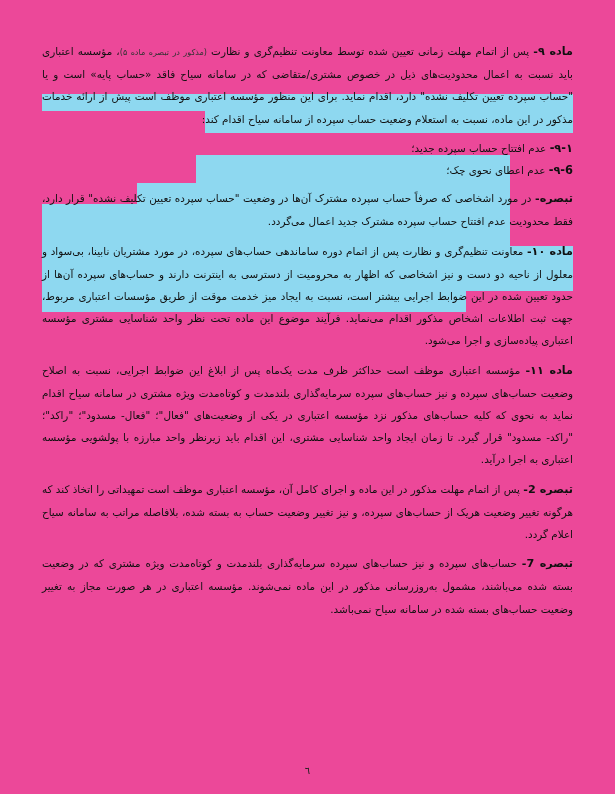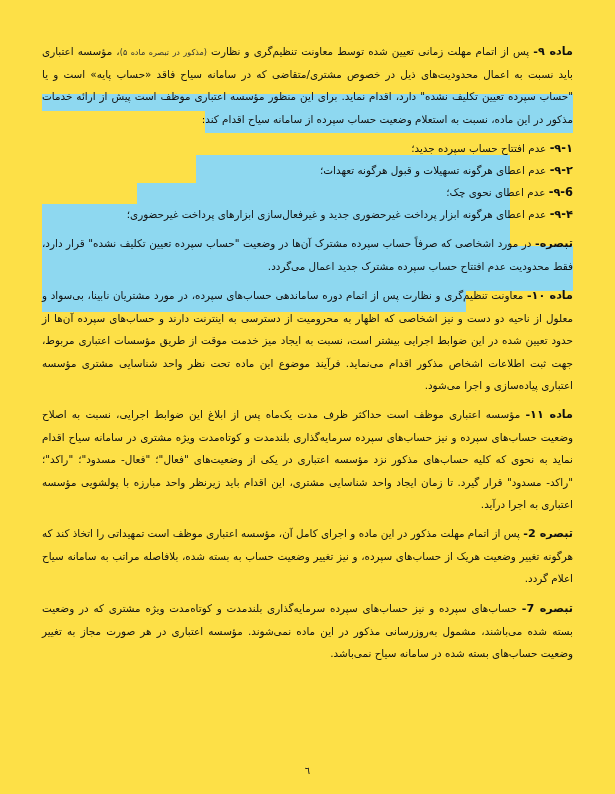--- a/index.html
+++ b/index.html
@@ -11,21 +11,21 @@
     width: 615px;
     height: 794px;
     position: relative;
     overflow: hidden;
     font-family: "DejaVu Sans", "Liberation Sans", sans-serif;
   }
 
   .page {
     position: absolute;
     inset: 0;
-    background: #fde047;
+    background: #ec4899;
   }
 
   .content {
     position: absolute;
     top: 40px;
     right: 42px;
     left: 42px;
     direction: rtl;
     text-align: justify;
     text-align-last: right;
@@ -120,31 +120,25 @@
   <div class="content">
 
     <p class="para"><span class="lead">ماده ۹-</span><span> پس از اتمام مهلت زمانی تعیین شده توسط معاونت تنظیم‌گری و نظارت </span><span class="tiny">(مذکور در تبصره ماده ۵)</span><span>، مؤسسه اعتباری باید نسبت به اعمال محدودیت‌های ذیل در خصوص مشتری/متقاضی که در سامانه سیاح فاقد «حساب پایه» است و یا "حساب سپرده تعیین تکلیف نشده" دارد، اقدام نماید. برای این منظور مؤسسه اعتباری موظف است پیش از ارائه خدمات مذکور در این ماده، نسبت به استعلام وضعیت حساب سپرده از سامانه سیاح اقدام کند:</span></p>
 
     <div class="sub-wrap">
 
       <div class="sub-line">
         <span class="inner subitem"><span class="num">۹-۱-</span><span> عدم افتتاح حساب سپرده جدید؛</span></span>
       </div>
 
-      <div class="sub-line">
-        <span class="inner subitem"><span class="num">۹-۲-</span><span> عدم اعطای هرگونه تسهیلات و قبول هرگونه تعهدات؛</span></span>
-      </div>
 
       <div class="sub-line">
         <span class="inner subitem"><span class="num">۹-6-</span><span> عدم اعطای نحوی چک؛</span></span>
       </div>
 
-      <div class="sub-line">
-        <span class="inner subitem"><span class="num">۹-۴-</span><span> عدم اعطای هرگونه ابزار پرداخت غیرحضوری جدید و غیرفعال‌سازی ابزارهای پرداخت غیرحضوری؛</span></span>
-      </div>
 
     </div>
 
     <p class="para"><span class="lead">تبصره-</span><span> در مورد اشخاصی که صرفاً حساب سپرده مشترک آن‌ها در وضعیت "حساب سپرده تعیین تکلیف نشده" قرار دارد، فقط محدودیت عدم افتتاح حساب سپرده مشترک جدید اعمال می‌گردد.</span></p>
 
     <p class="para"><span class="lead">ماده ۱۰-</span><span> معاونت تنظیم‌گری و نظارت پس از اتمام دوره ساماندهی حساب‌های سپرده، در مورد مشتریان نابینا، بی‌سواد و معلول از ناحیه دو دست و نیز اشخاصی که اظهار به محرومیت از دسترسی به اینترنت دارند و حساب‌های سپرده آن‌ها از حدود تعیین شده در این ضوابط اجرایی بیشتر است، نسبت به ایجاد میز خدمت موقت از طریق مؤسسات اعتباری مربوط، جهت ثبت اطلاعات اشخاص مذکور اقدام می‌نماید. فرآیند موضوع این ماده تحت نظر واحد شناسایی مشتری مؤسسه اعتباری پیاده‌سازی و اجرا می‌شود.</span></p>
 
     <p class="para"><span class="lead">ماده ۱۱-</span><span> مؤسسه اعتباری موظف است حداکثر ظرف مدت یک‌ماه پس از ابلاغ این ضوابط اجرایی، نسبت به اصلاح وضعیت حساب‌های سپرده و نیز حساب‌های سپرده سرمایه‌گذاری بلندمدت و کوتاه‌مدت ویژه مشتری در سامانه سیاح اقدام نماید به نحوی که کلیه حساب‌های مذکور نزد مؤسسه اعتباری در یکی از وضعیت‌های "فعال"؛ "فعال- مسدود"؛ "راکد"؛ "راکد- مسدود" قرار گیرد. تا زمان ایجاد واحد شناسایی مشتری، این اقدام باید زیرنظر واحد مبارزه با پولشویی مؤسسه اعتباری به اجرا درآید.</span></p>
 
     <p class="para"><span class="lead">تبصره 2-</span><span> پس از اتمام مهلت مذکور در این ماده و اجرای کامل آن، مؤسسه اعتباری موظف است تمهیداتی را اتخاذ کند که هرگونه تغییر وضعیت هریک از حساب‌های سپرده، و نیز تغییر وضعیت حساب به بسته شده، بلافاصله مراتب به سامانه سیاح اعلام گردد.</span></p>

